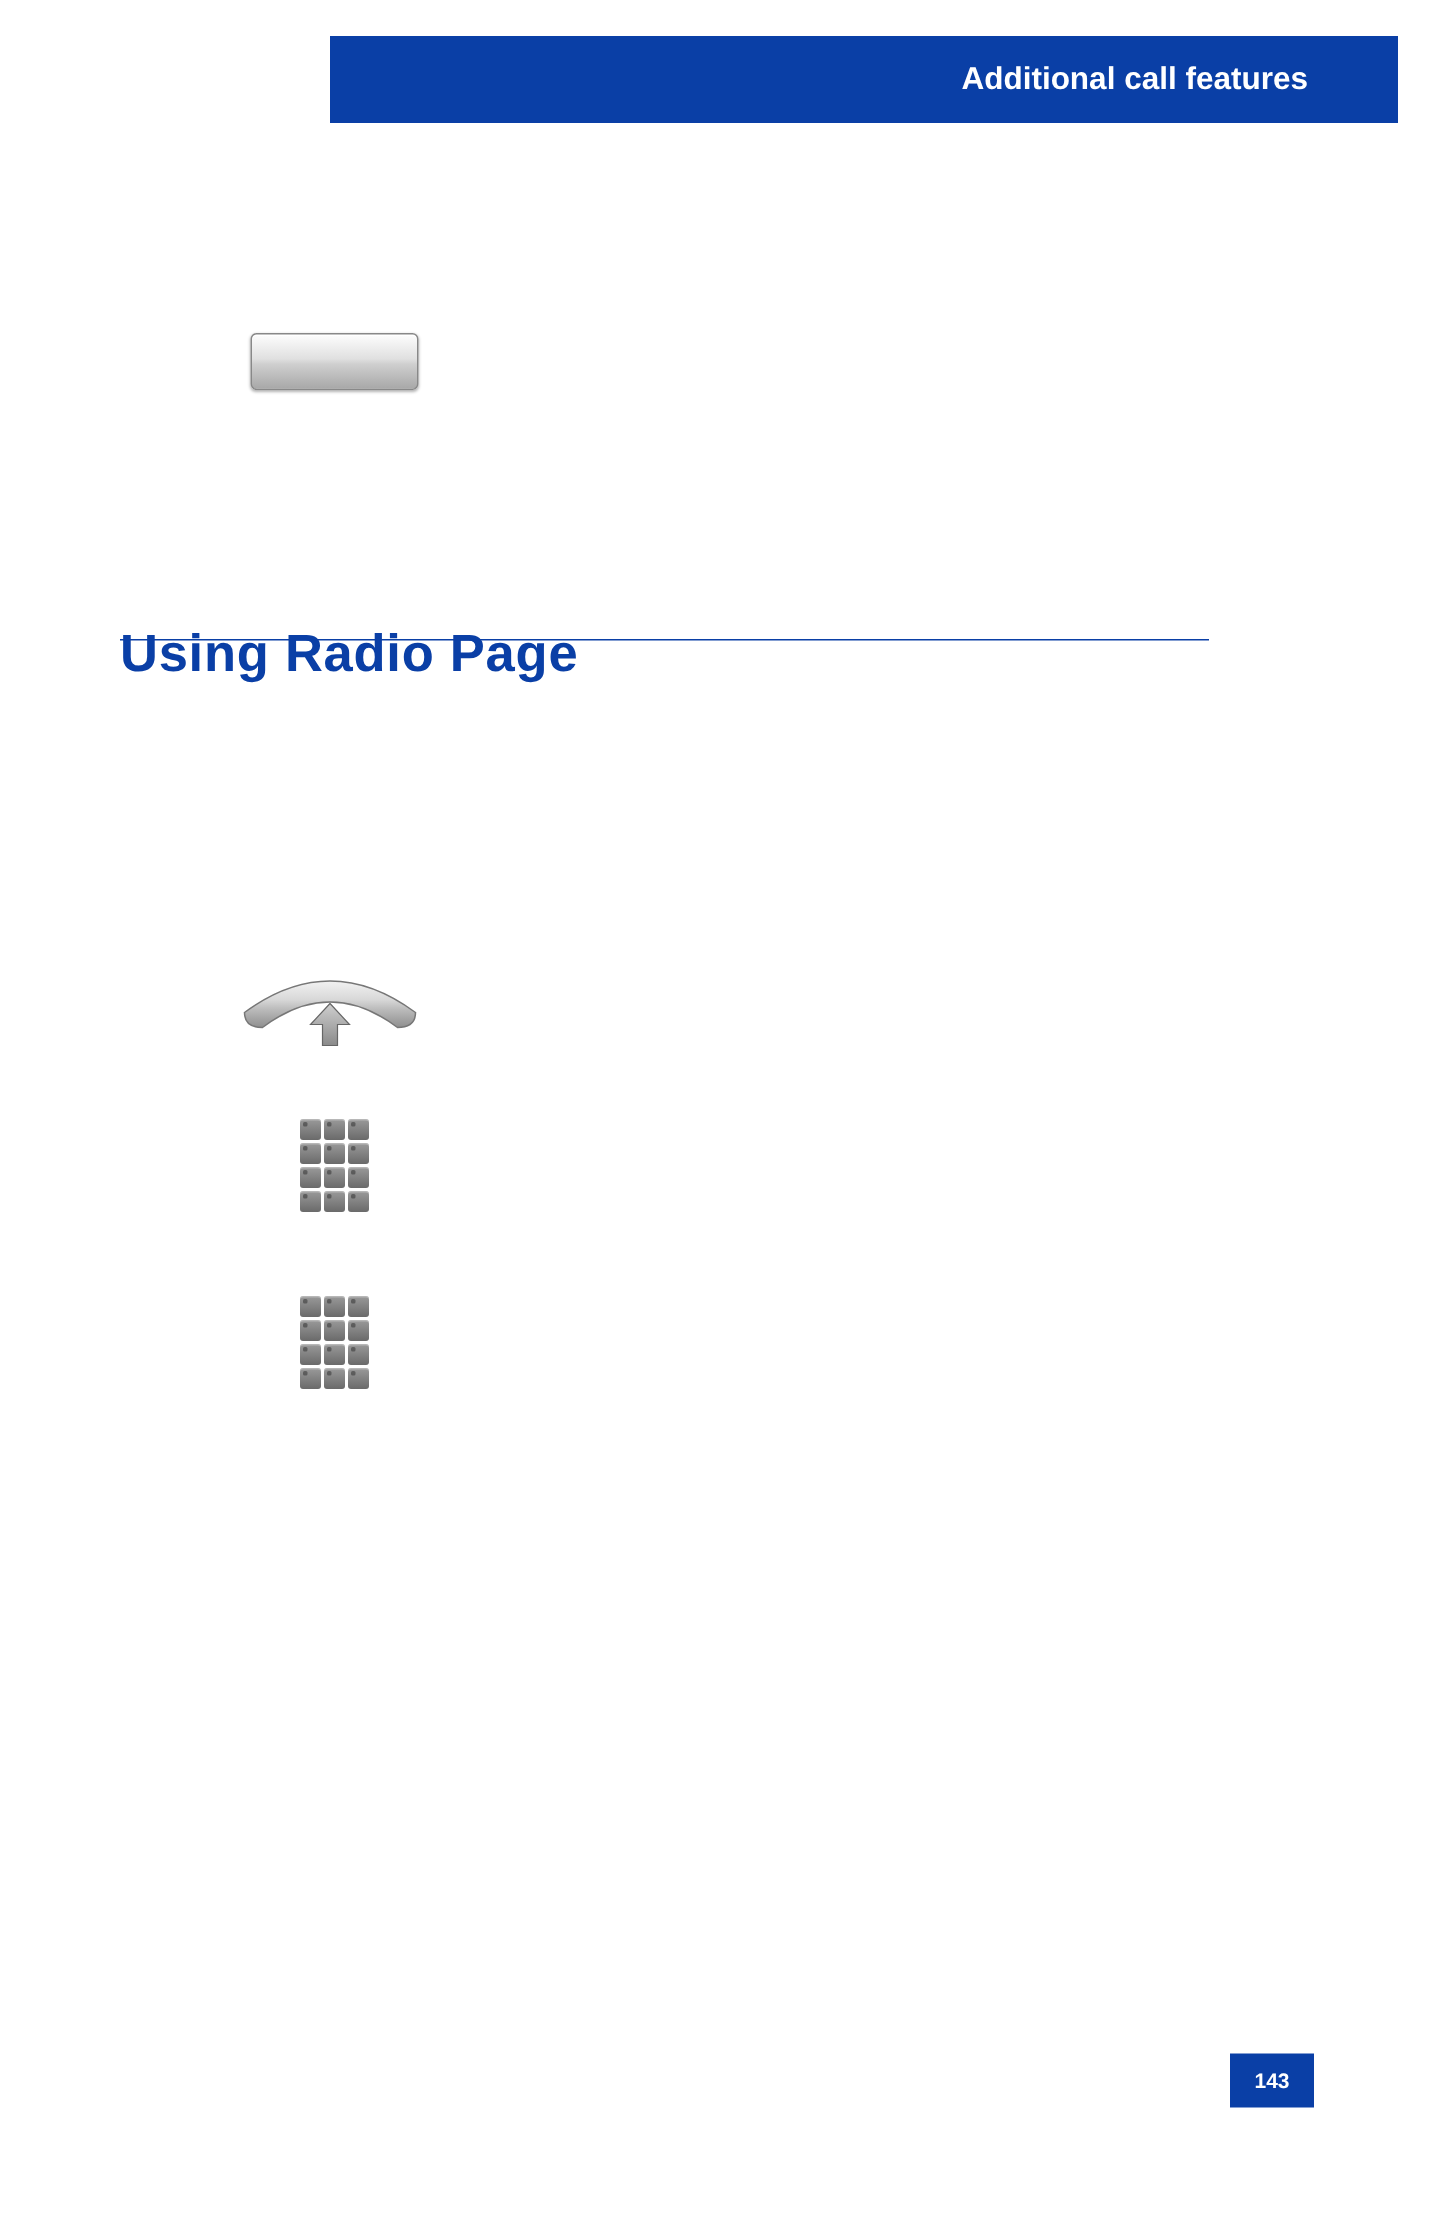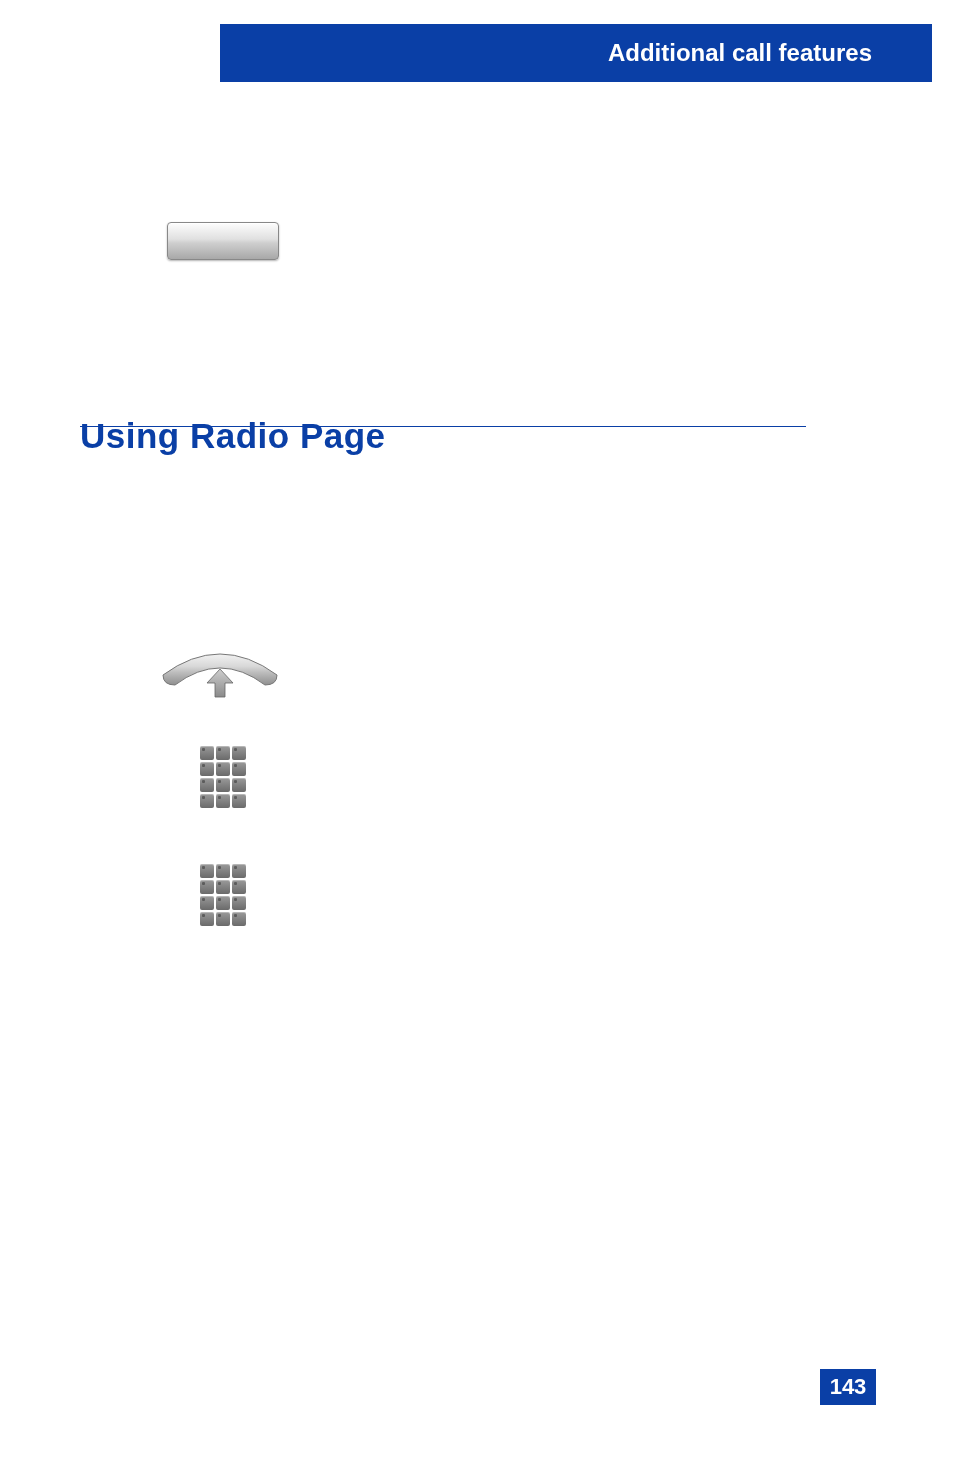--- a/index.html
+++ b/index.html
@@ -19,21 +19,21 @@
     height: 58px;
     background: #0a3fa6;
     display: flex;
     align-items: center;
     justify-content: flex-end;
     padding-right: 60px;
   }
   .header-text {
     color: #ffffff;
     font-weight: bold;
-    font-size: 24px;
+    font-size: 21px;
   }
   .soft-key {
     position: absolute;
     top: 222px;
     left: 167px;
     width: 112px;
     height: 38px;
     border-radius: 4px;
     background: linear-gradient(to bottom, #fdfdfd 0%, #e0e0e0 45%, #cfcfcf 55%, #a8a8a8 100%);
     border: 1px solid #888;
@@ -89,21 +89,21 @@
   .kp2 { top: 864px; left: 200px; }
   .page-num-block {
     position: absolute;
     bottom: 70px;
     right: 78px;
     width: 56px;
     height: 36px;
     background: #0a3fa6;
     color: #ffffff;
     font-weight: bold;
-    font-size: 22px;
+    font-size: 14px;
     display: flex;
     align-items: center;
     justify-content: center;
   }
 </style>
 </head>
 <body>
 
 <div class="header-bar">
   <span class="header-text">Additional call features</span>

